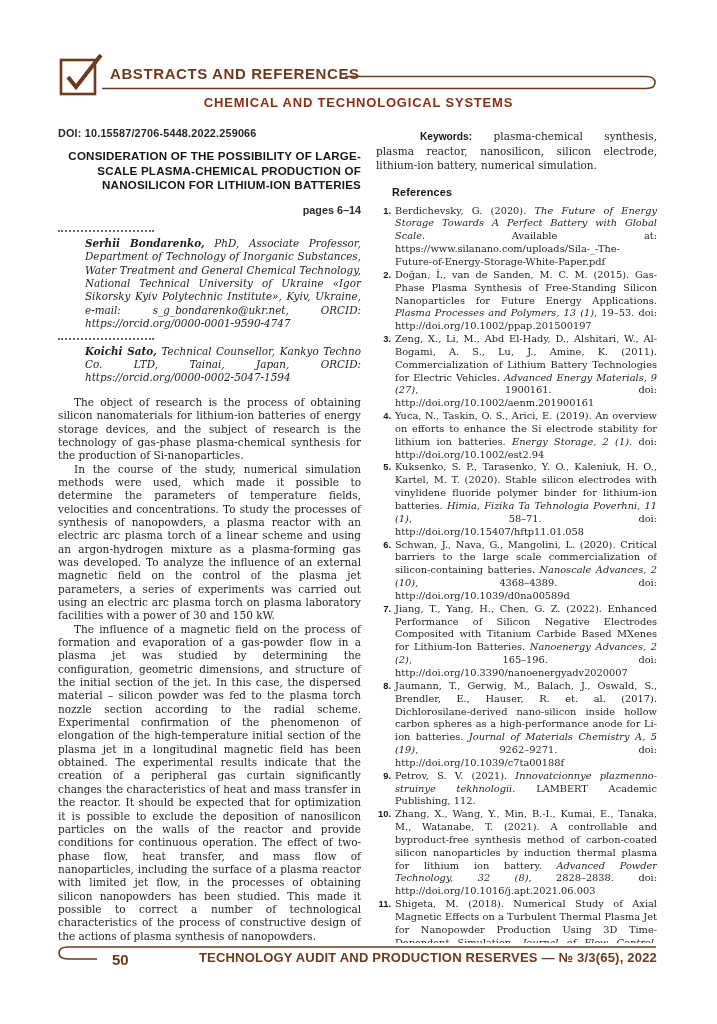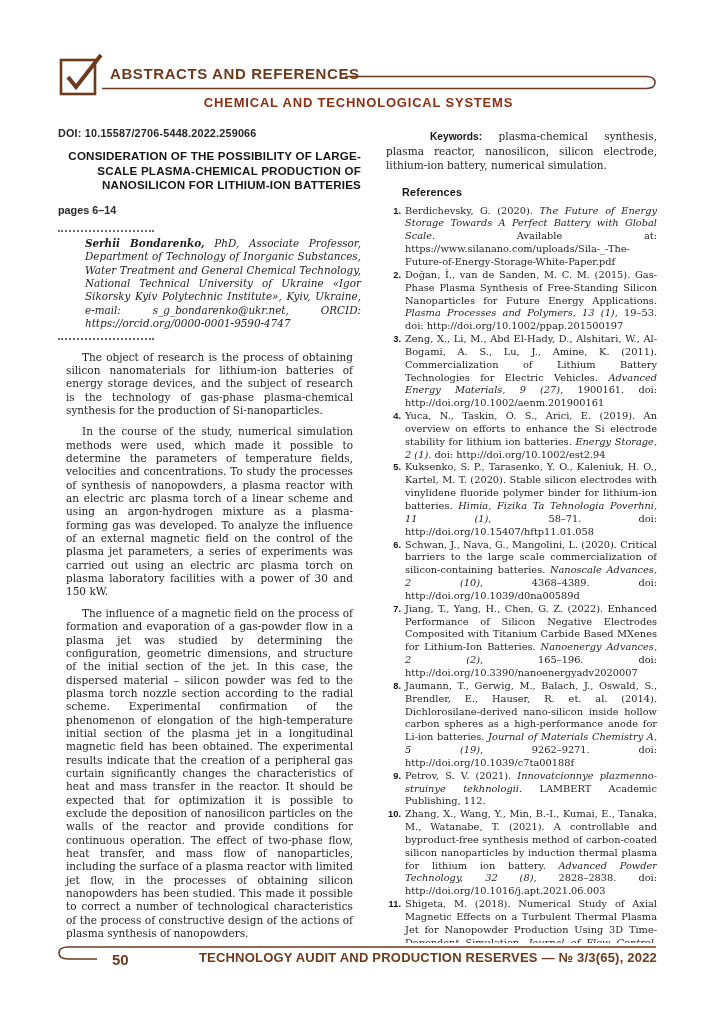--- a/index.html
+++ b/index.html
@@ -18,44 +18,44 @@
   }
   .band-rule{position:absolute;left:102px;top:67px;}
   .section-title{
     position:absolute;left:0;right:0;top:95px;text-align:center;margin:0;
     font-family:"Liberation Sans","DejaVu Sans",sans-serif;
     font-weight:bold;font-size:13px;letter-spacing:.8px;color:var(--red);
   }
   
   .columns{
     position:absolute;left:58px;top:127px;width:599px;height:816px;
-    display:flex;gap:25px;overflow:hidden;
+    display:flex;gap:15px;overflow:hidden;
   }
   .col-left{width:303px;flex:none;}
   .col-right{flex:1;min-width:0;}
   .doi{
     font-family:"Liberation Sans","DejaVu Sans",sans-serif;font-weight:bold;
     font-size:10.8px;letter-spacing:.2px;color:#272727;
   }
   .art-title{
     margin:10px 0 0 0;font-family:"Liberation Sans","DejaVu Sans",sans-serif;
     font-weight:bold;font-size:11.6px;line-height:14.6px;letter-spacing:.2px;color:#161616;text-align:right;
   }
   .pages{
-    margin-top:11px;text-align:left;
+    margin-top:11px;text-align:right;
     font-family:"Liberation Sans","DejaVu Sans",sans-serif;
     font-weight:bold;font-size:10.8px;color:#2b2b2b;
   }
   .authors{margin-top:12px;font-size:10.4px;line-height:13.4px;}
   .author{font-style:italic;text-align:justify;padding-left:27px;}
   .author b i{font-style:italic;}
   .dots{width:96px;border-bottom:2px dotted #6a6a6a;margin:5px 0 5px 0;height:2px;}
   .abstract{margin-top:11px;}
   .abstract p{
-    margin:8px;font-size:10.5px;line-height:13.35px;text-align:justify;text-indent:16px;
+    margin:0;font-size:10.5px;line-height:13.35px;text-align:justify;text-indent:16px;
   }
   
   .keywords{
     margin:2px 0 0 0;font-size:10.5px;line-height:14.2px;
     text-align:justify;text-indent:16px;
   }
   .kw-label{
     font-family:"Liberation Sans","DejaVu Sans",sans-serif;
     font-weight:bold;font-size:10.2px;color:#161616;font-style:normal;padding-left:28px;
   }
@@ -104,20 +104,21 @@
   <div class="columns">
 
     <div class="col-left">
       <div class="doi">DOI: 10.15587/2706-5448.2022.259066</div>
       <h2 class="art-title">CONSIDERATION OF THE POSSIBILITY OF LARGE-SCALE PLASMA-CHEMICAL PRODUCTION OF NANOSILICON FOR LITHIUM-ION BATTERIES</h2>
       <div class="pages">pages 6–14</div>
       <div class="authors">
           <div class="dots"></div>
           <div class="author"><b><i>Serhii Bondarenko,</i></b><i> PhD, Associate Professor, Department of Technology of Inorganic Substances, Water Treatment and General Chemical Technology, National Technical University of Ukraine «Igor Sikorsky Kyiv Polytechnic Institute», Kyiv, Ukraine, e-mail: s_g_bondarenko@ukr.net, ORCID: https://orcid.org/0000-0001-9590-4747</i></div>
           <div class="dots"></div>
+          <div class="author"><b><i>Koichi Sato,</i></b><i> Technical Counsellor, Kankyo Techno Co. LTD, Tainai, Japan, ORCID: https://orcid.org/0000-0002-5047-1594</i></div>
         </div>
       <div class="abstract">
           <p>The object of research is the process of obtaining silicon nanomaterials for lithium-ion batteries of energy storage devices, and the subject of research is the technology of gas-phase plasma-chemical synthesis for the production of Si-nanoparticles.</p>
           <p>In the course of the study, numerical simulation methods were used, which made it possible to determine the parameters of temperature fields, velocities and concentrations. To study the processes of synthesis of nanopowders, a plasma reactor with an electric arc plasma torch of a linear scheme and using an argon-hydrogen mixture as a plasma-forming gas was developed. To analyze the influence of an external magnetic field on the control of the plasma jet parameters, a series of experiments was carried out using an electric arc plasma torch on plasma laboratory facilities with a power of 30 and 150 kW.</p>
           <p>The influence of a magnetic field on the process of formation and evaporation of a gas-powder flow in a plasma jet was studied by determining the configuration, geometric dimensions, and structure of the initial section of the jet. In this case, the dispersed material – silicon powder was fed to the plasma torch nozzle section according to the radial scheme. Experimental confirmation of the phenomenon of elongation of the high-temperature initial section of the plasma jet in a longitudinal magnetic field has been obtained. The experimental results indicate that the creation of a peripheral gas curtain significantly changes the characteristics of heat and mass transfer in the reactor. It should be expected that for optimization it is possible to exclude the deposition of nanosilicon particles on the walls of the reactor and provide conditions for continuous operation. The effect of two-phase flow, heat transfer, and mass flow of nanoparticles, including the surface of a plasma reactor with limited jet flow, in the processes of obtaining silicon nanopowders has been studied. This made it possible to correct a number of technological characteristics of the process of constructive design of the actions of plasma synthesis of nanopowders.</p>
         </div>
     </div>
 
     <div class="col-right">
       <p class="keywords"><span class="kw-label">Keywords:</span><span> plasma-chemical synthesis, plasma reactor, nanosilicon, silicon electrode, lithium-ion battery, numerical simulation.</span></p>
@@ -146,21 +147,21 @@
           <li>
             <span class="ref-num">6.</span>
             <span class="ref-text"><span>Schwan, J., Nava, G., Mangolini, L. (2020). Critical barriers to the large scale commercialization of silicon-containing batteries. </span><i>Nanoscale Advances, 2 (10)</i><span>, 4368–4389. doi: http://doi.org/10.1039/d0na00589d</span></span>
           </li>
           <li>
             <span class="ref-num">7.</span>
             <span class="ref-text"><span>Jiang, T., Yang, H., Chen, G. Z. (2022). Enhanced Performance of Silicon Negative Electrodes Composited with Titanium Carbide Based MXenes for Lithium-Ion Batteries. </span><i>Nanoenergy Advances, 2 (2)</i><span>, 165–196. doi: http://doi.org/10.3390/nanoenergyadv2020007</span></span>
           </li>
           <li>
             <span class="ref-num">8.</span>
-            <span class="ref-text"><span>Jaumann, T., Gerwig, M., Balach, J., Oswald, S., Brendler, E., Hauser, R. et. al. (2014). Dichlorosilane-derived nano-silicon inside hollow carbon spheres as a high-performance anode for Li-ion batteries. </span><i>Journal of Materials Chemistry A, 5 (19)</i><span>, 9262–9271. doi: http://doi.org/10.1039/c7ta00188f</span></span>
+            <span class="ref-text"><span>Jaumann, T., Gerwig, M., Balach, J., Oswald, S., Brendler, E., Hauser, R. et. al. (2017). Dichlorosilane-derived nano-silicon inside hollow carbon spheres as a high-performance anode for Li-ion batteries. </span><i>Journal of Materials Chemistry A, 5 (19)</i><span>, 9262–9271. doi: http://doi.org/10.1039/c7ta00188f</span></span>
           </li>
           <li>
             <span class="ref-num">9.</span>
             <span class="ref-text"><span>Petrov, S. V. (2021). </span><i>Innovatcionnye plazmenno-struinye tekhnologii.</i><span> LAMBERT Academic Publishing, 112.</span></span>
           </li>
           <li>
             <span class="ref-num">10.</span>
             <span class="ref-text"><span>Zhang, X., Wang, Y., Min, B.-I., Kumai, E., Tanaka, M., Watanabe, T. (2021). A controllable and byproduct-free synthesis method of carbon-coated silicon nanoparticles by induction thermal plasma for lithium ion battery. </span><i>Advanced Powder Technology, 32 (8)</i><span>, 2828–2838. doi: http://doi.org/10.1016/j.apt.2021.06.003</span></span>
           </li>
           <li>

